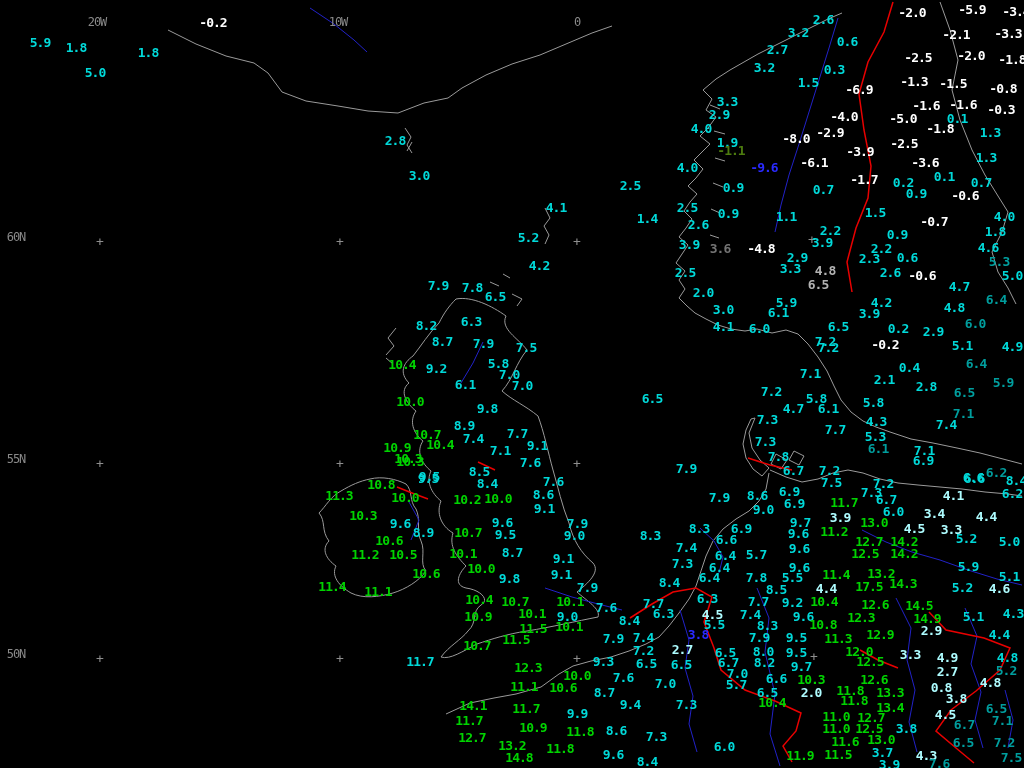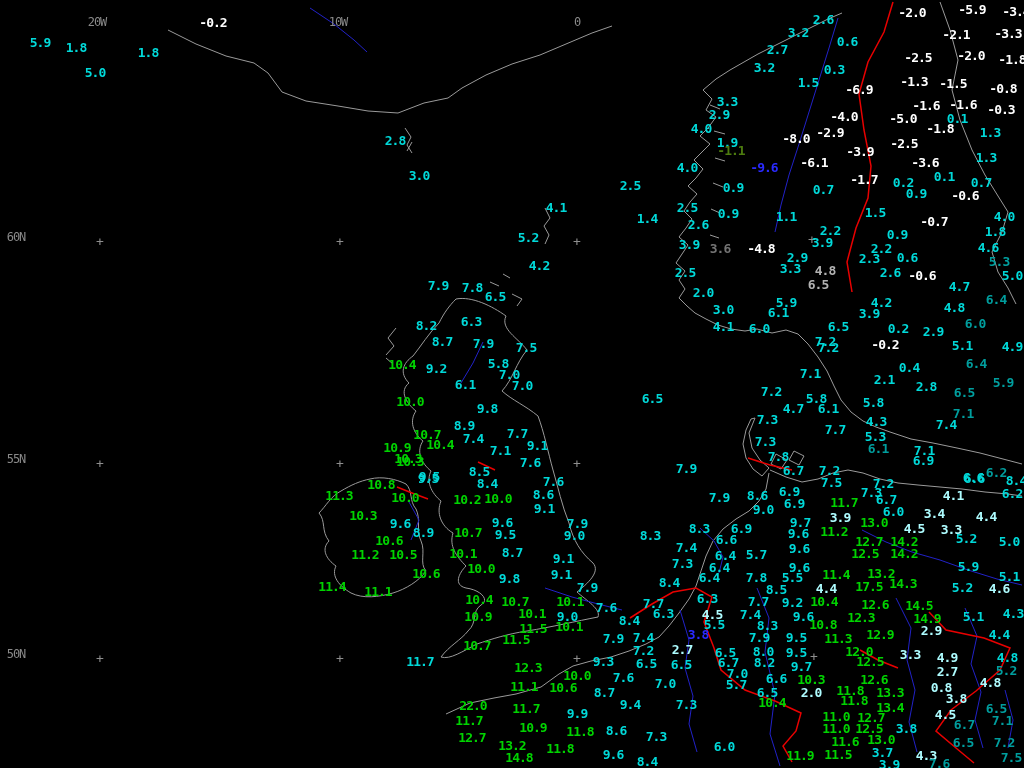--- a/index.html
+++ b/index.html
@@ -297,21 +297,21 @@
     <span class="temp" style="left: 569px; top: 626px; color: rgb(0, 211, 0);">10.1</span>
     <span class="temp" style="left: 516px; top: 639px; color: rgb(0, 211, 0);">11.5</span>
     <span class="temp" style="left: 613px; top: 638px; color: rgb(0, 217, 217);">7.9</span>
     <span class="temp" style="left: 477px; top: 645px; color: rgb(0, 211, 0);">10.7</span>
     <span class="temp" style="left: 528px; top: 667px; color: rgb(0, 211, 0);">12.3</span>
     <span class="temp" style="left: 603px; top: 661px; color: rgb(0, 217, 217);">9.3</span>
     <span class="temp" style="left: 420px; top: 661px; color: rgb(0, 217, 217);">11.7</span>
     <span class="temp" style="left: 577px; top: 675px; color: rgb(0, 211, 0);">10.0</span>
     <span class="temp" style="left: 563px; top: 687px; color: rgb(0, 211, 0);">10.6</span>
     <span class="temp" style="left: 524px; top: 686px; color: rgb(0, 211, 0);">11.1</span>
-    <span class="temp" style="left: 473px; top: 705px; color: rgb(0, 211, 0);">22.0</span>
+    <span class="temp" style="left: 473px; top: 705px; color: rgb(0, 211, 0);">14.1</span>
     <span class="temp" style="left: 526px; top: 708px; color: rgb(0, 211, 0);">11.7</span>
     <span class="temp" style="left: 469px; top: 720px; color: rgb(0, 211, 0);">11.7</span>
     <span class="temp" style="left: 533px; top: 727px; color: rgb(0, 211, 0);">10.9</span>
     <span class="temp" style="left: 472px; top: 737px; color: rgb(0, 211, 0);">12.7</span>
     <span class="temp" style="left: 512px; top: 745px; color: rgb(0, 211, 0);">13.2</span>
     <span class="temp" style="left: 519px; top: 757px; color: rgb(0, 211, 0);">14.8</span>
     <span class="temp" style="left: 623px; top: 677px; color: rgb(0, 217, 217);">7.6</span>
     <span class="temp" style="left: 604px; top: 692px; color: rgb(0, 217, 217);">8.7</span>
     <span class="temp" style="left: 630px; top: 704px; color: rgb(0, 217, 217);">9.4</span>
     <span class="temp" style="left: 577px; top: 713px; color: rgb(0, 217, 217);">9.9</span>

